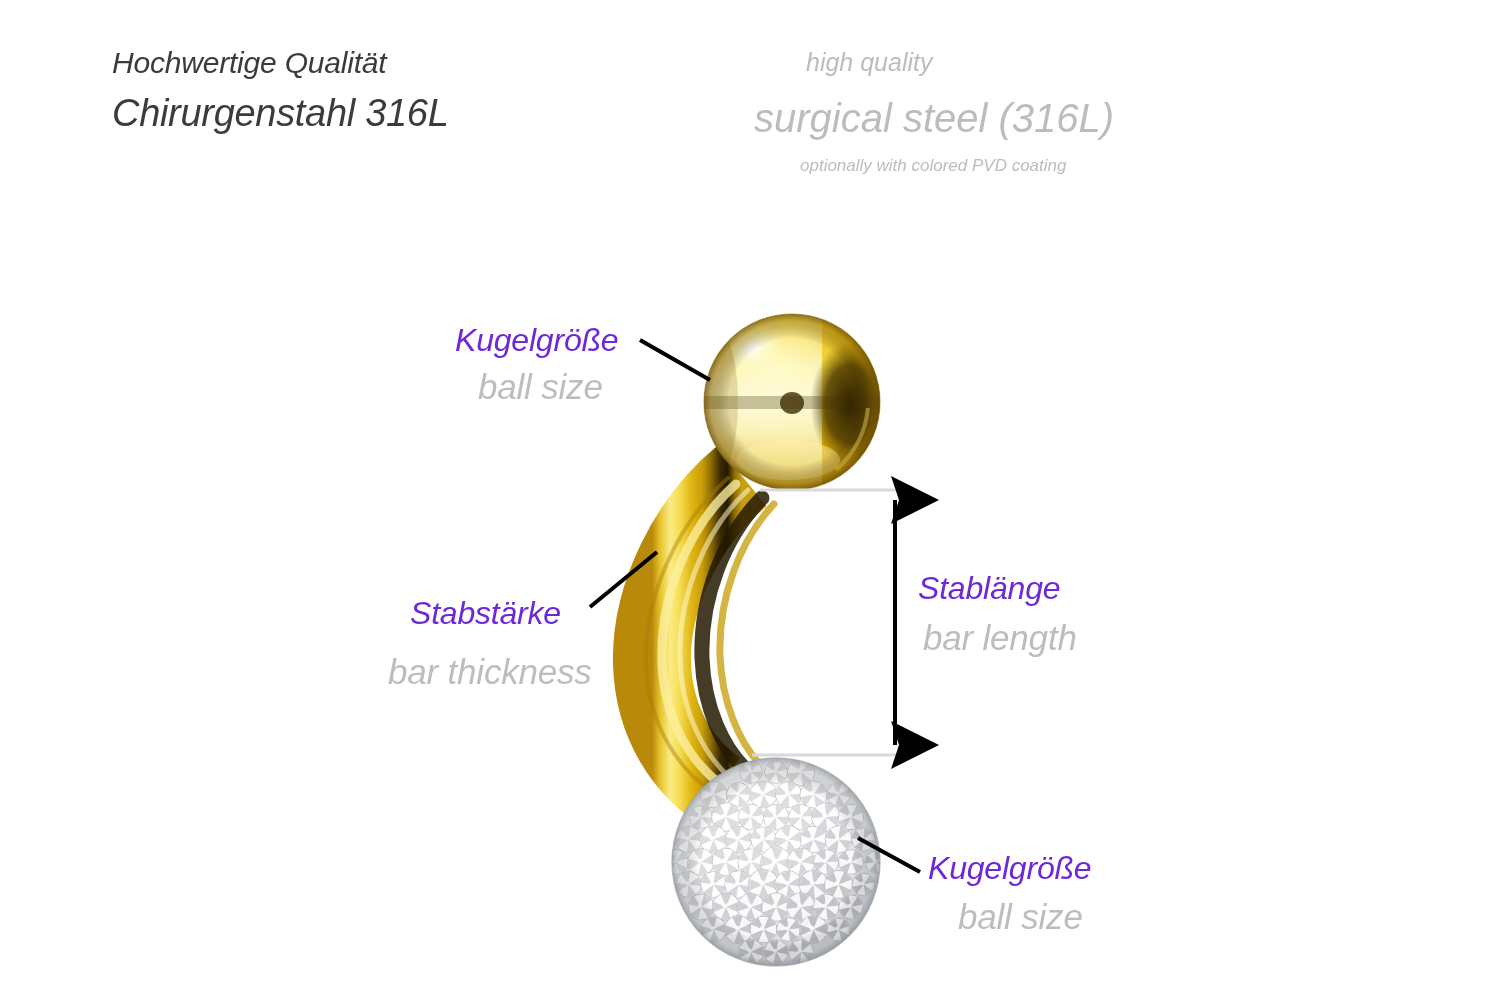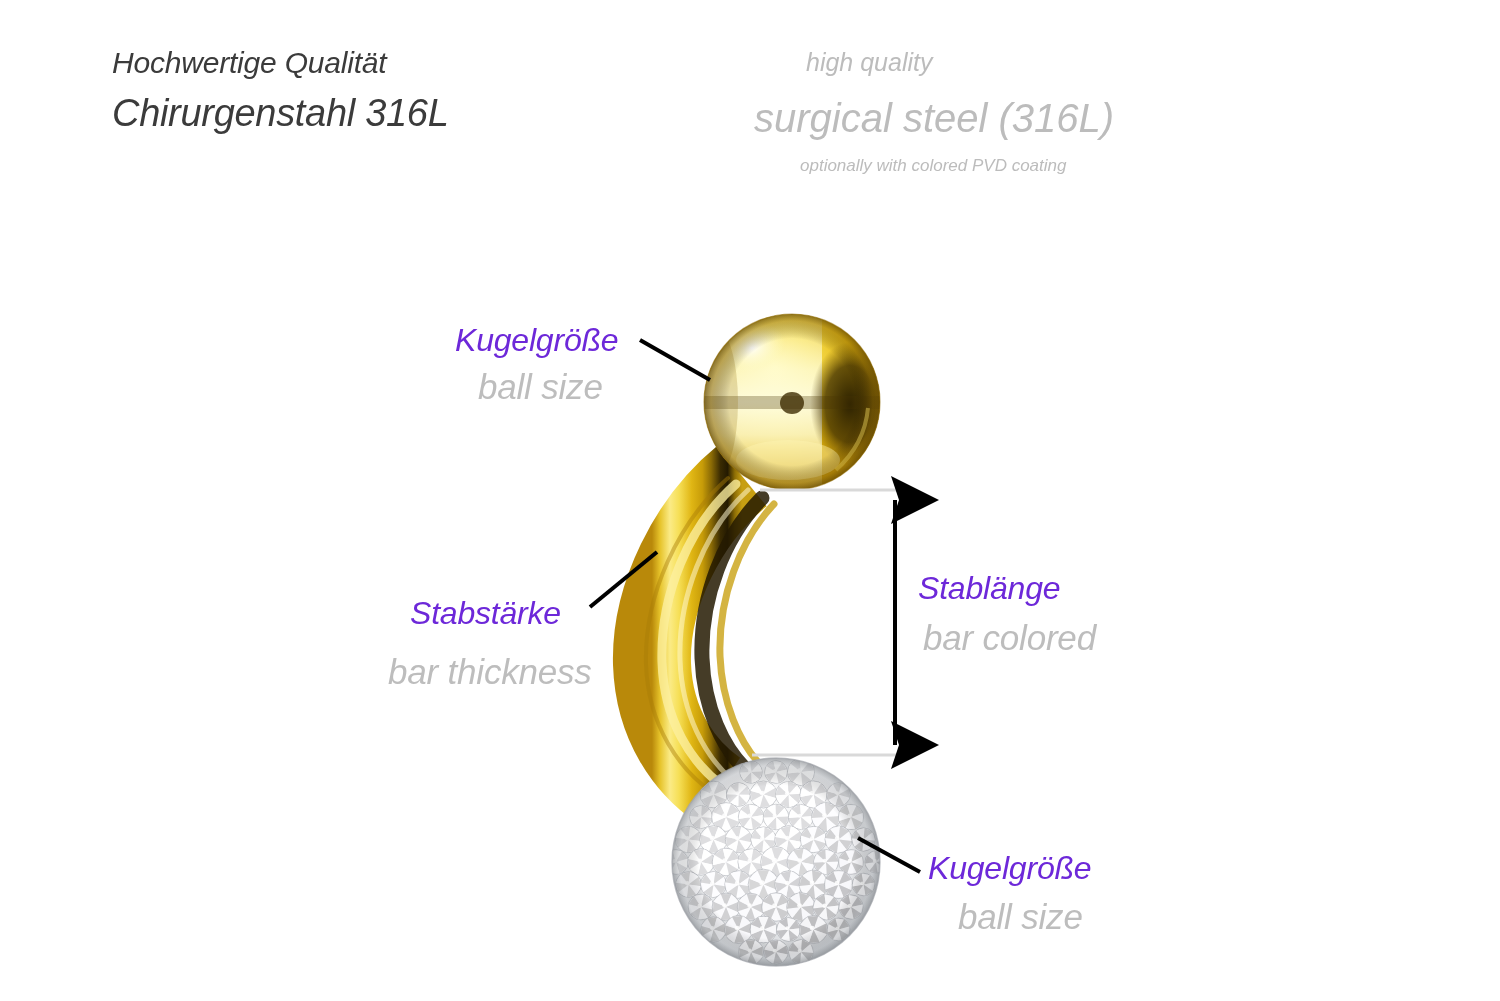--- a/index.html
+++ b/index.html
@@ -802,18 +802,18 @@
     <line x1="858" y1="838" x2="920" y2="872" stroke="#000000" stroke-width="4"></line>
   </svg>
 
   <div class="txt lbl-de ball-top-de">Kugelgröße</div>
   <div class="txt lbl-en ball-top-en">ball size</div>
 
   <div class="txt lbl-de thick-de">Stabstärke</div>
   <div class="txt lbl-en thick-en">bar thickness</div>
 
   <div class="txt lbl-de barlen-de">Stablänge</div>
-  <div class="txt lbl-en barlen-en">bar colored</div>
+  <div class="txt lbl-en barlen-en">bar length</div>
 
   <div class="txt lbl-de ball-bot-de">Kugelgröße</div>
   <div class="txt lbl-en ball-bot-en">ball size</div>
 
 </div>
 
 </body></html>

